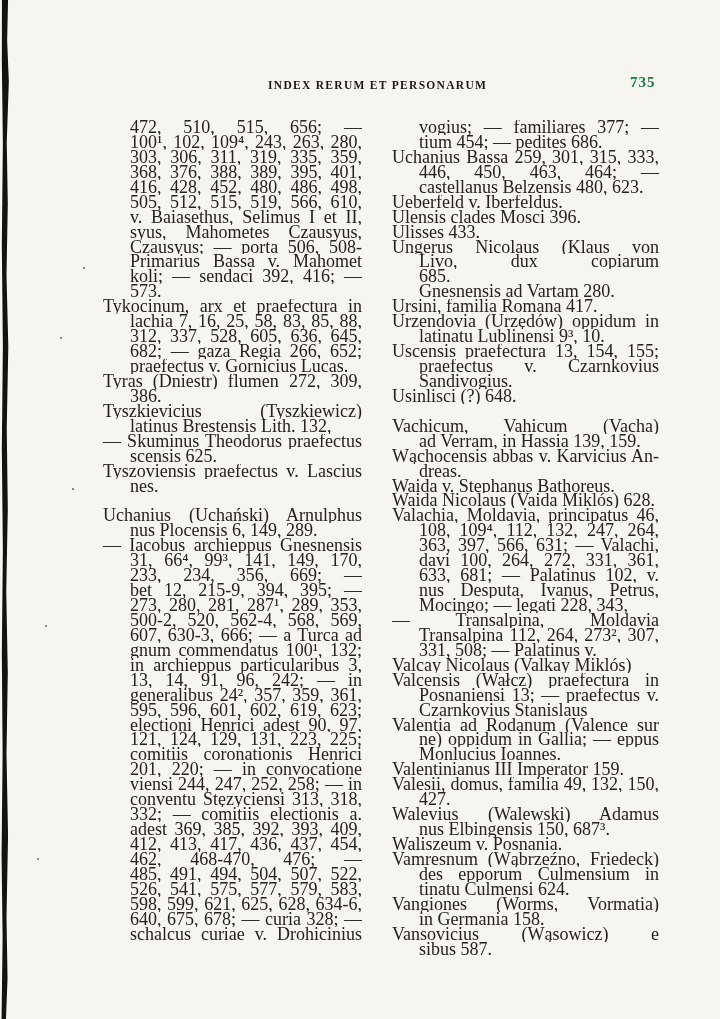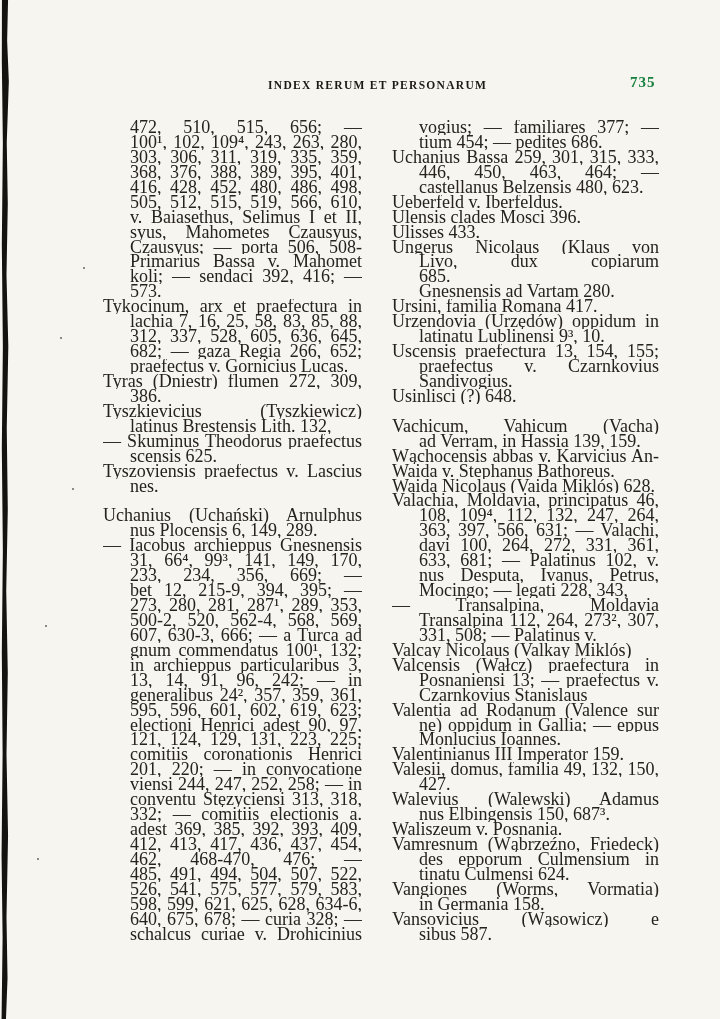--- a/index.html
+++ b/index.html
@@ -142,20 +142,21 @@
       <div class="line just">Urzendovia (Urzędów) oppidum in pa-</div>
       <div class="line cont">latinatu Lublinensi 9³, 10.</div>
       <div class="line just">Uscensis praefectura 13, 154, 155; —</div>
       <div class="line cont just">praefectus v. Czarnkovius Stanislaus</div>
       <div class="line cont">Sandivogius.</div>
       <div class="line">Usinlisci (?) 648.</div>
       <div class="line blank"></div>
       <div class="line just">Vachicum, Vahicum (Vacha) oppidum</div>
       <div class="line cont">ad Verram, in Hassia 139, 159.</div>
       <div class="line just">Wąchocensis abbas v. Karvicius An-</div>
+      <div class="line cont">dreas.</div>
       <div class="line">Waida v. Stephanus Bathoreus.</div>
       <div class="line">Waida Nicolaus (Vaida Miklós) 628.</div>
       <div class="line just">Valachia, Moldavia, principatus 46, 52,</div>
       <div class="line cont just">108, 109⁴, 112, 132, 247, 264, 273²,</div>
       <div class="line cont just">363, 397, 566, 631; — Valachi, Mol-</div>
       <div class="line cont just">davi 100, 264, 272, 331, 361, 515,</div>
       <div class="line cont just">633, 681; — Palatinus 102, v. Bogda-</div>
       <div class="line cont just">nus Desputa, Ivanus, Petrus, Tomsa</div>
       <div class="line cont">Mocingo; — legati 228, 343, 508.</div>
       <div class="line just">— Transalpina, Moldavia Transalpina,</div>

